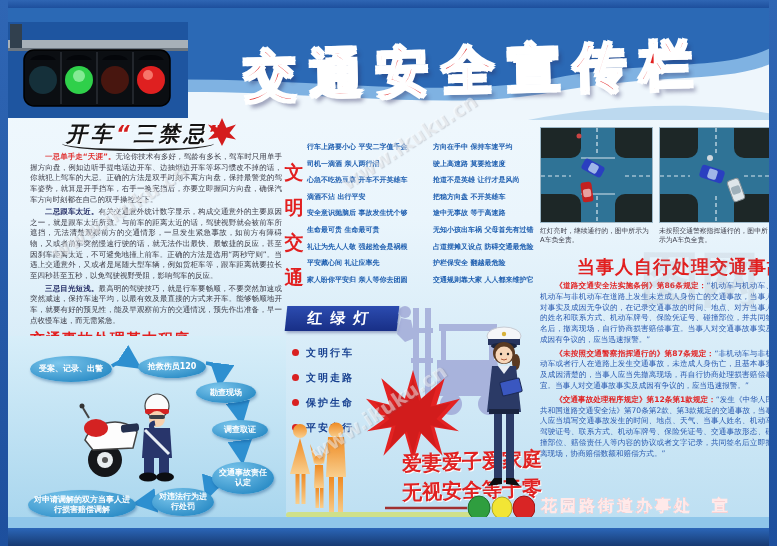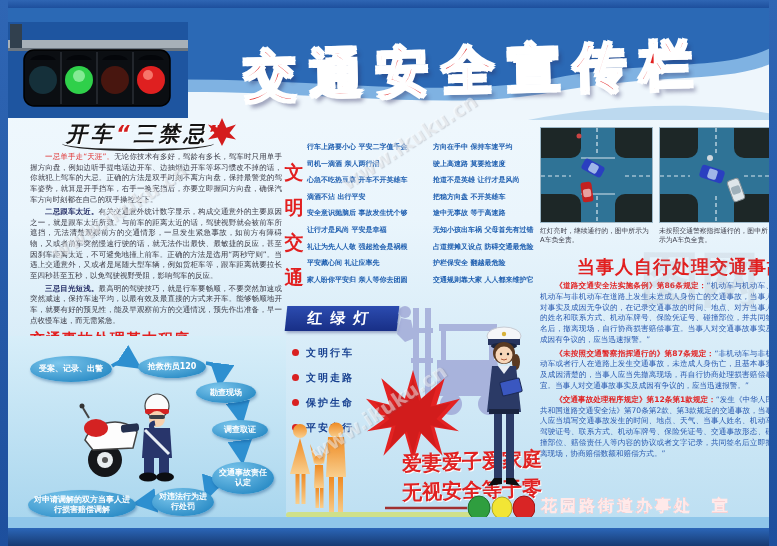--- a/index.html
+++ b/index.html
@@ -16,21 +16,21 @@
     -webkit-text-stroke:2px #ffffff;
     text-shadow:-2px -2px 0 #fff,2px -2px 0 #fff,-2px 2px 0 #fff,2px 2px 0 #fff,4px 5px 4px rgba(40,40,90,.45);}
   
   .taboo-title{left:66px;top:120px;font-size:21px;font-weight:bold;font-style:italic;color:#141414;
     letter-spacing:4px;white-space:nowrap;text-shadow:1px 1px 0 #fff;}
   .taboo-title .rq{color:#d41c1c;}
   .underline{left:62px;top:140px;width:152px;height:9px;border-bottom:2px solid #222;
     border-radius:0 0 60% 60% / 0 0 9px 9px;}
   .paras{left:30px;top:152px;width:252px;height:176px;overflow:hidden;}
   .paras p{margin:0 0 2px 0;text-indent:2em;font-size:7.5px;line-height:1.42;color:#3b3b46;text-align:justify;}
-  .lead1{color:#e03030;font-weight:normal;}
+  .lead1{color:#e03030;font-weight:bold;}
   .lead{color:#273068;font-weight:bold;}
   .proc-title{left:30px;top:330px;font-size:15px;font-weight:bold;color:#e21f1f;letter-spacing:1px;}
   .panel{left:8px;top:336px;width:278px;height:184px;background:linear-gradient(180deg,#d7eef9,#a9d6ee);}
   .bub{position:absolute;background:radial-gradient(ellipse at 35% 28%,#7cc6ec,#2f8fc8 75%);
     border-radius:50%;color:#fff;font-size:8px;font-weight:bold;display:flex;align-items:center;
     justify-content:center;text-align:center;line-height:1.2;padding:2px 5px;box-sizing:border-box;
     box-shadow:1px 2px 3px rgba(0,60,120,.35);}
   
   .vlabel{left:283px;top:160px;width:22px;display:flex;flex-direction:column;gap:9px;
     font-size:19px;font-weight:bold;color:#e21f1f;text-align:center;}
@@ -170,21 +170,21 @@
     <span>交</span>
     <span>通</span>
   </div>
 
   <div class="abs slogans" style="left:307px;">
     <div>行车上路要小心 平安二字值千金</div>
     <div>司机一滴酒 亲人两行泪</div>
     <div>心急不吃热豆腐 开车不开英雄车</div>
     <div>滴酒不沾 出行平安</div>
     <div>安全意识抛脑后 事故发生忧个够</div>
-    <div>让行才是风尚 平安是幸福</div>
+    <div>生命最可贵 生命最可贵</div>
     <div>礼让为先人人敬 强超抢会是祸根</div>
     <div>平安藏心间 礼让应率先</div>
     <div>家人盼你平安归 亲人等你去团圆</div>
   </div>
   <div class="abs slogans" style="left:433px;">
     <div>方向在手中 保持车速平均</div>
     <div>驶上高速路 莫要抢速度</div>
     <div>抢道不是英雄 让行才是风尚</div>
     <div>把稳方向盘 不开英雄车</div>
     <div>途中无事故 等于高速路</div>

